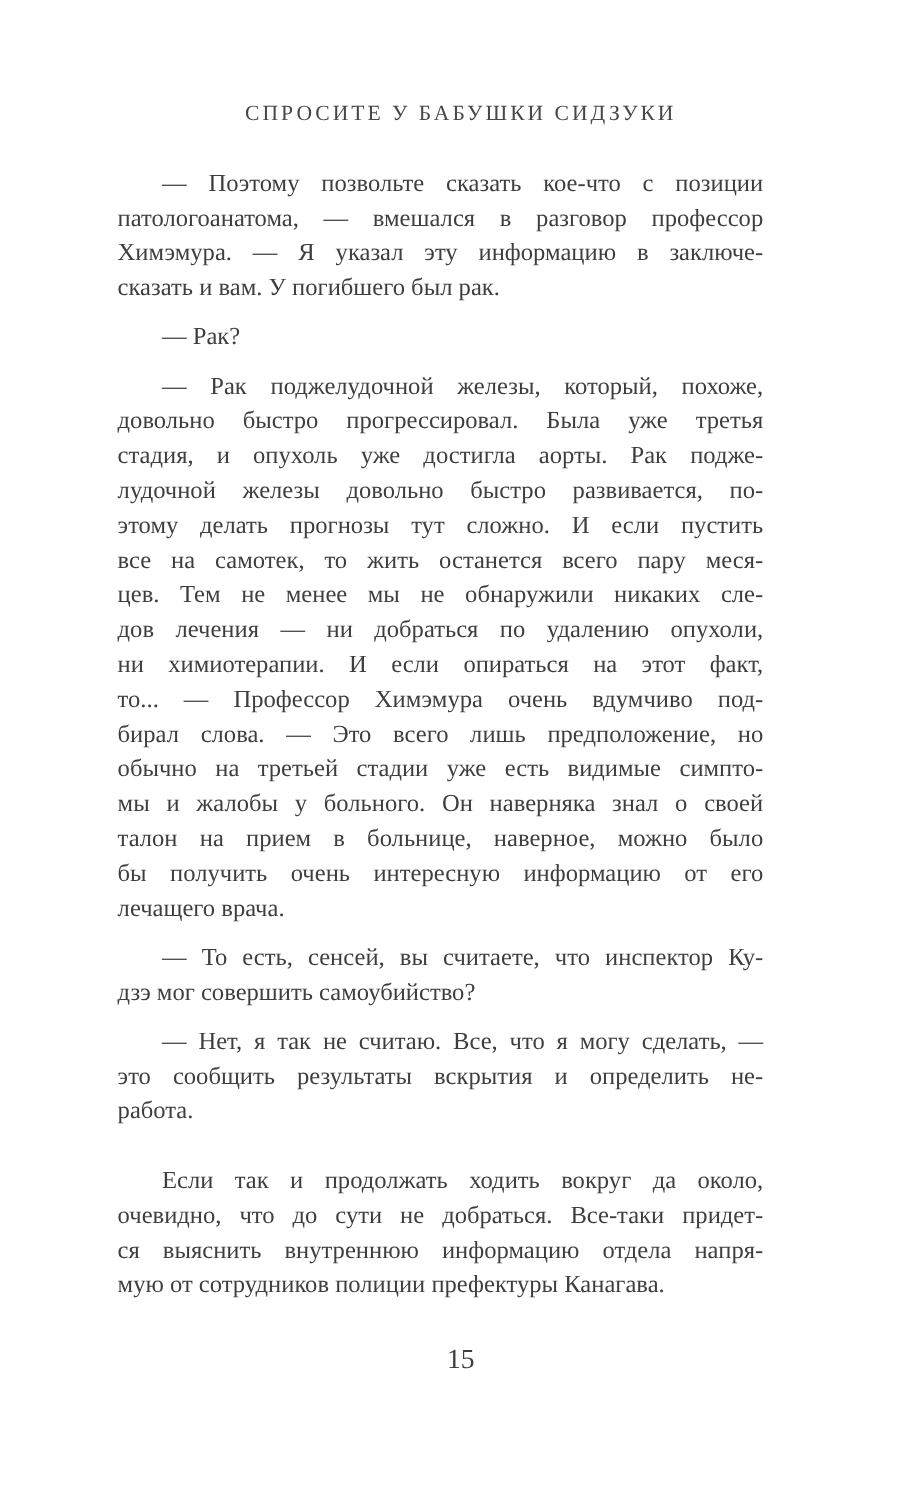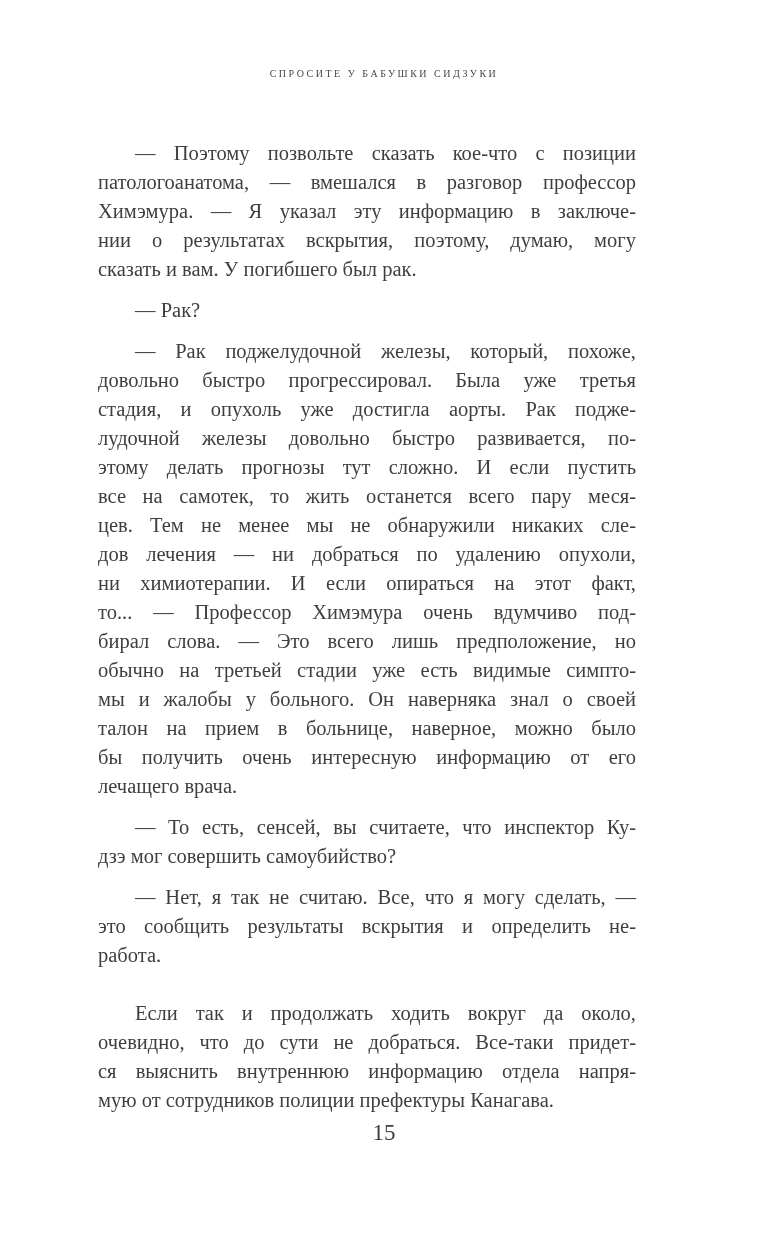--- a/index.html
+++ b/index.html
@@ -11,25 +11,25 @@
     position: relative;
     width: 768px;
     height: 1240px;
     background: #ffffff;
     font-family: "Liberation Serif", "DejaVu Serif", serif;
     color: #3e3e3e;
     overflow: hidden;
   }
   .running-head {
     position: absolute;
-    top: 68px;
+    top: 84px;
     left: 0;
     width: 100%;
     text-align: center;
-    font-size: 10px;
+    font-size: 18px;
     letter-spacing: 2.5px;
     color: #474747;
   }
   .text-body {
     position: absolute;
     top: 127px;
     left: 86px;
     width: 562px;
     font-size: 20.5px;
     line-height: 29px;
@@ -58,21 +58,20 @@
 <body>
 
 <div class="book-page">
   <div class="running-head">СПРОСИТЕ У БАБУШКИ СИДЗУКИ</div>
 
   <div class="text-body">
       <div class="para">
         <div class="line first">— Поэтому позвольте сказать кое-что с позиции</div>
         <div class="line">патологоанатома, — вмешался в разговор профессор</div>
         <div class="line">Химэмура. — Я указал эту информацию в заключе-</div>
-        <div class="line">нии о результатах вскрытия, поэтому, думаю, могу</div>
         <div class="line last">сказать и вам. У погибшего был рак.</div>
       </div>
       <div class="para">
         <div class="line first last">— Рак?</div>
       </div>
       <div class="para">
         <div class="line first">— Рак поджелудочной железы, который, похоже,</div>
         <div class="line">довольно быстро прогрессировал. Была уже третья</div>
         <div class="line">стадия, и опухоль уже достигла аорты. Рак подже-</div>
         <div class="line">лудочной железы довольно быстро развивается, по-</div>

